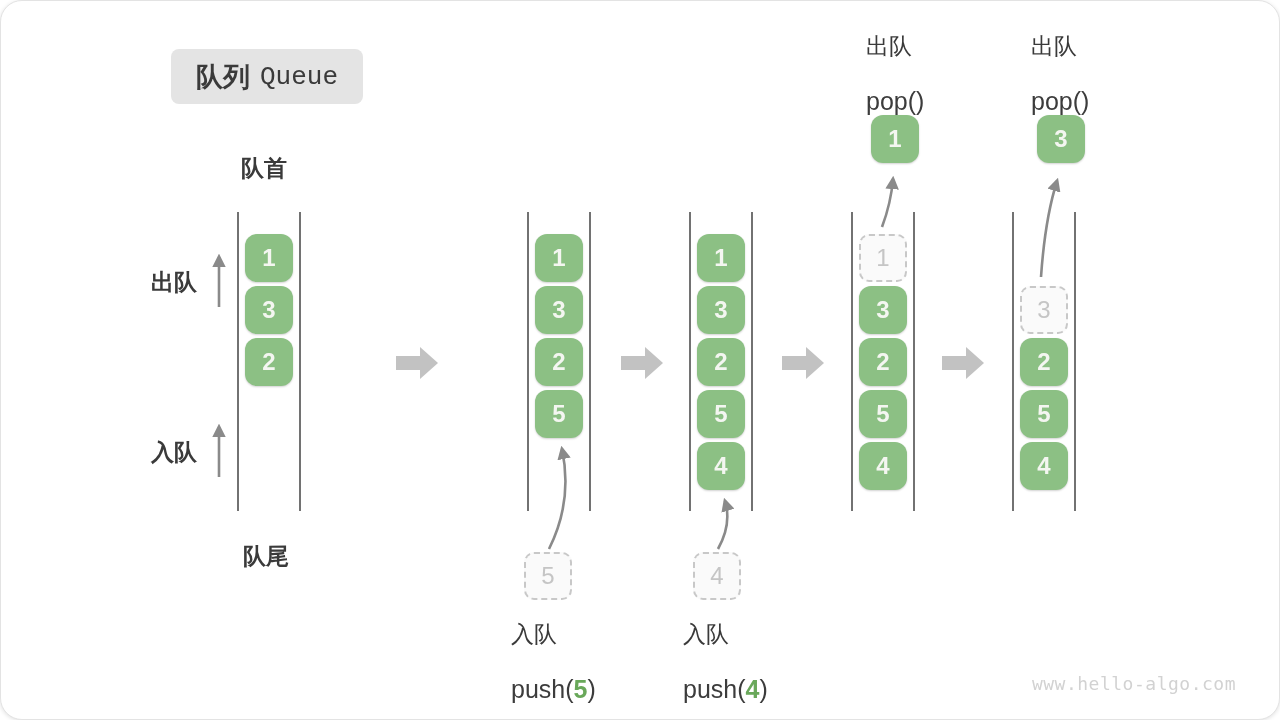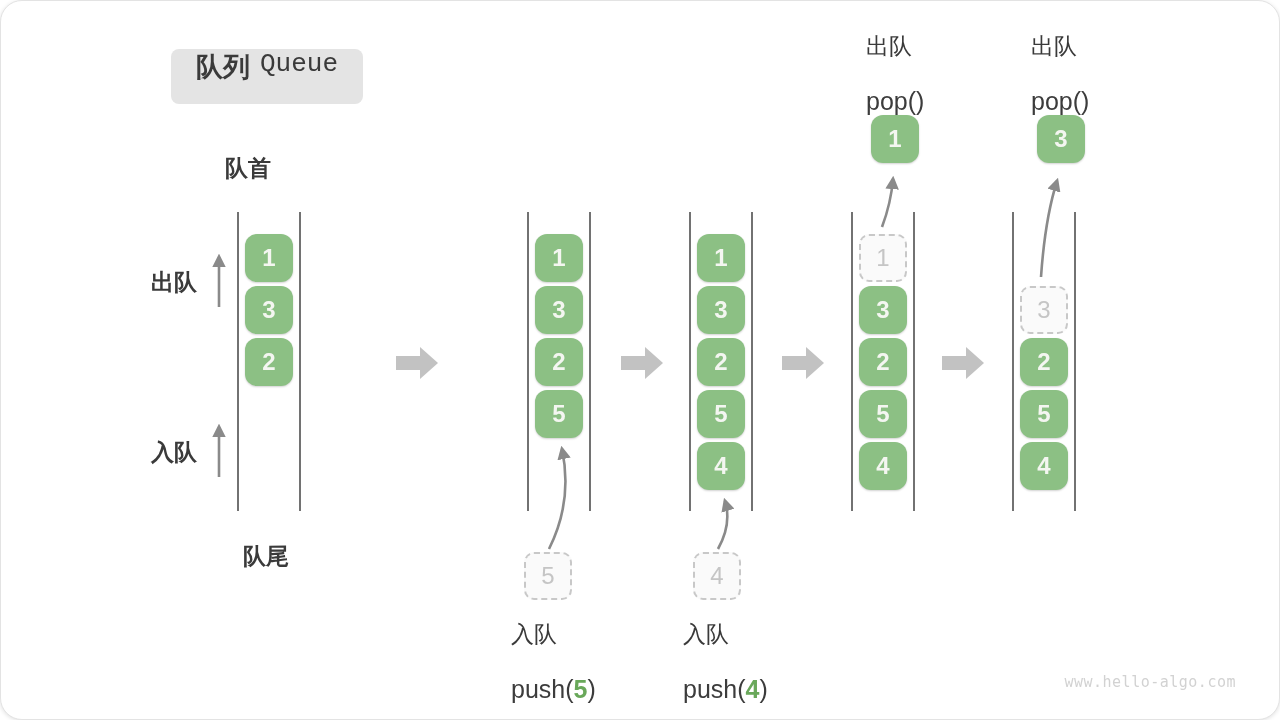--- a/index.html
+++ b/index.html
@@ -9,21 +9,21 @@
     box-shadow:0 1px 4px rgba(0,0,0,.12);
     font-family:"Liberation Sans","DejaVu Sans",sans-serif;color:var(--text_dark,#3a3a3a);
   }
   .overlay{position:absolute;left:0;top:0;width:1280px;height:720px;pointer-events:none;}
   .wall{stroke:#4f4f4f;stroke-width:1.6;}
   .tarr{fill:none;stroke:var(--thin_arrow,#8a8a8a);stroke-width:2.6;}
   .barr{fill:var(--gray_arrow,#c2c2c2);}
   .badge{
     position:absolute;left:170px;top:48px;width:192px;height:55px;
     background:var(--badge_bg,#e4e4e4);border-radius:8px;
-    display:flex;justify-content:center;gap:10px;
+    display:flex;align-items:center;justify-content:center;gap:10px;
   }
   .badge .zh{font-size:27px;font-weight:700;}
   .badge .en{font-size:26px;font-weight:400;font-family:Liberation Mono, monospace;}
   .lbl{position:absolute;font-size:23px;white-space:nowrap;}
   .bold{font-weight:700;}
   .med{font-weight:500;}
   .mono{font-family:Liberation Sans, sans-serif;font-size:25px;color:#3c3c3c;margin-top:16px;}
   .qbox{
     position:absolute;width:48px;height:48px;border-radius:12px;
     background:var(--box_green,#8cc084);color:#f4f6f1;
@@ -33,21 +33,21 @@
   .ghost{
     position:absolute;width:48px;height:48px;border-radius:10px;box-sizing:border-box;
     background:#fafafa;border:2px dashed var(--dashed_border,#c8c8c8);
     color:var(--ghost_text,#c5c5c5);font-size:24px;font-weight:500;
     display:flex;align-items:center;justify-content:center;box-shadow:none;
   }
   .oplines{position:absolute;display:flex;flex-direction:column;gap:9px;}
   .arg{color:var(--accent_green,#69a85a);font-weight:700;}
   .watermark{
     position:absolute;right:43px;top:672px;font-family:"DejaVu Sans Mono","Liberation Mono",monospace;
-    font-size:15px;color:var(--watermark_gray,#d2d2d2);letter-spacing:.5px;
+    font-size:18px;color:var(--watermark_gray,#d2d2d2);letter-spacing:.5px;
   }
 </style>
 </head>
 <body>
 
 <div class="canvas">
 
   <svg class="overlay" viewBox="0 0 1280 720">
     <defs>
       <marker id="ah" viewBox="0 0 10 10" refX="7.5" refY="5" markerWidth="5.2" markerHeight="5.2" orient="auto">
@@ -79,21 +79,21 @@
 
     <path class="tarr" d="M881,226 Q890,202 892,178" marker-end="url(#ah)"></path>
     <path class="tarr" d="M1040,276 Q1044,218 1056,180" marker-end="url(#ah)"></path>
   </svg>
 
   <div class="badge">
     <span class="zh">队列</span>
     <span class="en">Queue</span>
   </div>
 
-  <div class="lbl bold" style="left:224px;top:152px;">队首</div>
+  <div class="lbl bold" style="left:240px;top:152px;">队首</div>
   <div class="lbl bold" style="left:242px;top:540px;">队尾</div>
   <div class="lbl bold" style="left:150px;top:266px;">出队</div>
   <div class="lbl bold" style="left:150px;top:436px;">入队</div>
 
   <div class="qbox" style="left:244px;top:233px;">1</div>
   <div class="qbox" style="left:244px;top:285px;">3</div>
   <div class="qbox" style="left:244px;top:337px;">2</div>
 
   <div class="qbox" style="left:534px;top:233px;">1</div>
   <div class="qbox" style="left:534px;top:285px;">3</div>

